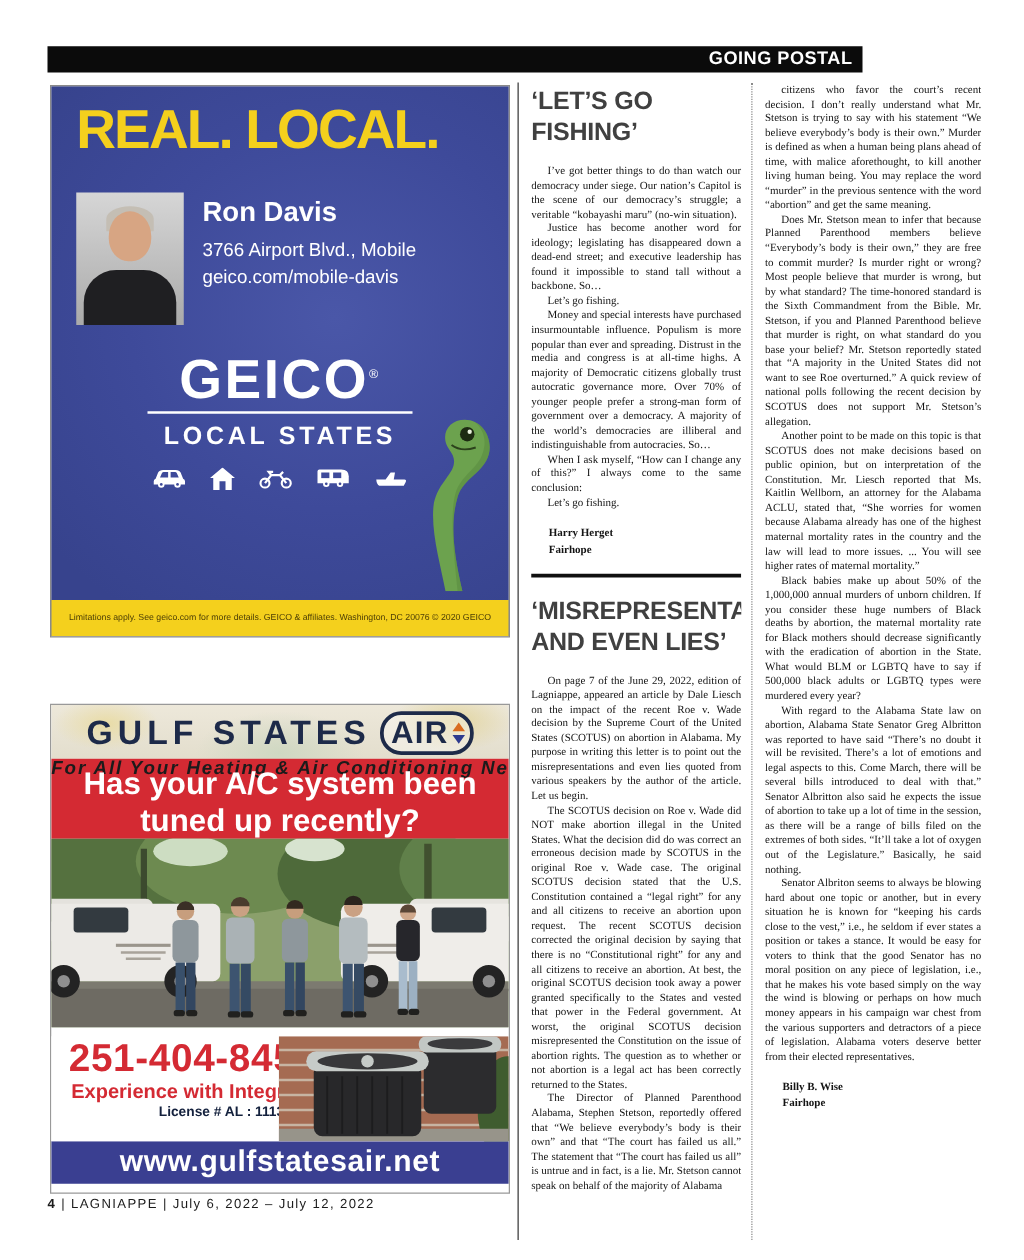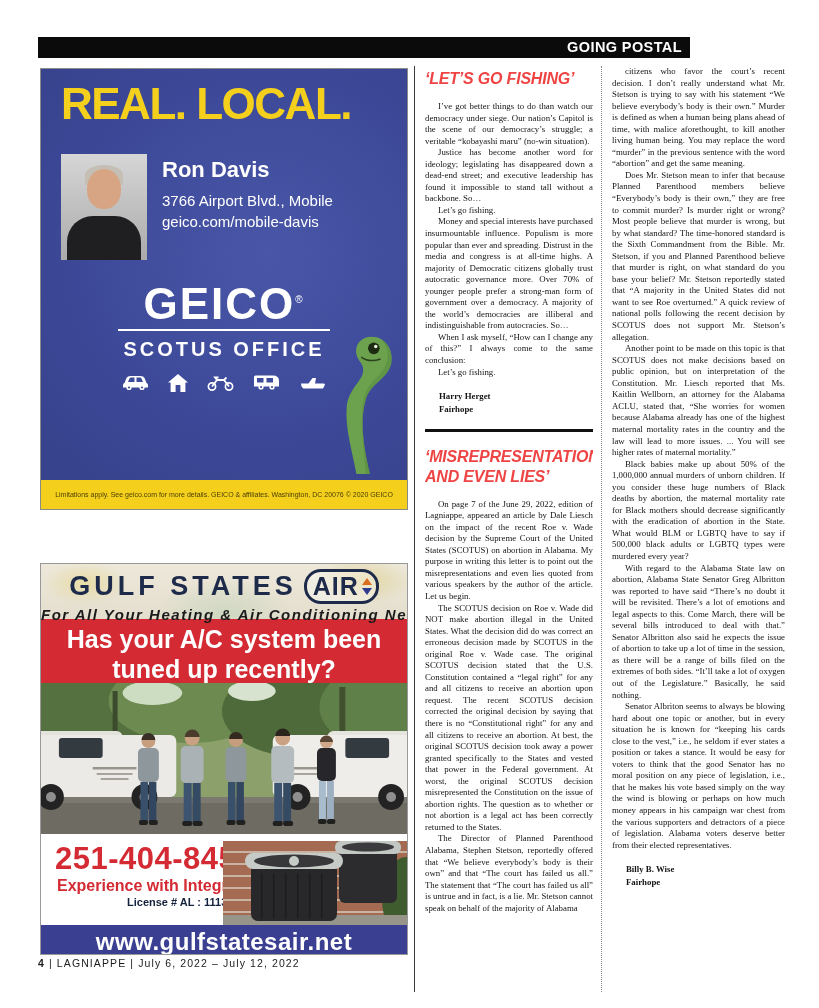--- a/index.html
+++ b/index.html
@@ -35,21 +35,21 @@
   .geico-rule{width:212px;height:2px;background:#fff;margin:3px auto 7px;}
   .geico-office{font-size:20px;letter-spacing:3px;font-weight:600;}
   .geico-icons{margin-top:13px;display:flex;justify-content:center;gap:19px;align-items:center;}
   .geico-icons svg{display:block;}
   .gecko{position:absolute;right:8px;bottom:31px;}
   .geico-disclaimer{position:absolute;left:0;right:0;bottom:0;height:29px;background:#f4d01d;
     color:#4c3e05;font-family:"Liberation Sans",sans-serif;font-size:7px;text-align:center;line-height:29px;}
 
   .ad-gulf{position:absolute;left:40px;top:563px;width:368px;height:392px;box-sizing:border-box;
     border:1px solid #999;overflow:hidden;background:#fff;}
-  .gulf-logo-strip{height:55px;text-align:center;
+  .gulf-logo-strip{height:43px;text-align:center;
     background:
       radial-gradient(60px 30px at 12% 35%,#e9dca6 0%,rgba(233,220,166,0) 70%),
       radial-gradient(70px 34px at 88% 30%,#e2d5a0 0%,rgba(226,213,160,0) 70%),
       radial-gradient(90px 45px at 50% 90%,#cfd8c2 0%,rgba(207,216,194,0) 75%),
       linear-gradient(#ede8da,#e3decd);}
   .gulf-logo-row{display:inline-flex;align-items:center;margin-top:5px;color:#1d2a49;
     font-family:"Liberation Sans",sans-serif;}
   .gulf-brand{font-size:27px;font-weight:700;letter-spacing:4px;}
   .gulf-air-box{margin-left:7px;border:3px solid #1d2a49;border-radius:17px;padding:0 4px 0 6px;
     font-size:25px;font-weight:700;letter-spacing:1px;display:flex;align-items:center;background:rgba(255,255,255,.35);}
@@ -70,22 +70,22 @@
   .gulf-license{margin:1px 0 0 86px;color:#14213d;font-weight:bold;font-size:11px;}
   .gulf-ac{position:absolute;top:0;right:0;width:184px;height:84px;}
   .gulf-webbar{height:34px;background:#3a3f91;color:#fff;text-align:center;
     font-family:"Liberation Sans",sans-serif;font-weight:bold;font-size:24px;line-height:34px;letter-spacing:.5px;}
 
   
   .col-rule-left{position:absolute;left:414px;top:66px;height:926px;border-left:1.5px solid #3a3a3a;}
   .col-divider{position:absolute;left:601px;top:66px;height:926px;border-left:1px dotted #8a8a8a;}
   .col-middle{position:absolute;left:425px;top:66px;width:168px;height:928px;overflow:hidden;}
   .col-right{position:absolute;left:612px;top:66px;width:173px;height:928px;overflow:hidden;}
-  .letter-headline{font-family:"Liberation Sans",sans-serif;font-weight:800;font-size:16px;
-    line-height:1.25;letter-spacing:-.2px;color:#ef4444;margin:3px 0 12px;font-style:italic;}
+  .letter-headline{font-family:"Liberation Sans",sans-serif;font-weight:800;font-size:20px;
+    line-height:1.25;letter-spacing:-.2px;color:#404040;margin:3px 0 12px;}
   .letter-headline.second{margin:15px 0 12px;}
   .col-middle p,.col-right p{margin:0;font-size:8.8px;line-height:11.55px;text-align:justify;
     text-indent:13px;color:#141414;}
   p.sig{font-weight:bold;text-indent:0;text-align:left;margin:12px 0 0 14px;line-height:12px;}
   p.sig.city{margin-top:1px;}
   .section-rule{height:2.5px;background:#101010;margin:14px 0 0 -4px;}
 
   
   .footer{position:absolute;left:38px;top:957px;font-family:"Liberation Sans",sans-serif;
     font-size:10.5px;letter-spacing:1.1px;color:#1c1c1c;}
@@ -112,21 +112,21 @@
       </div>
       <div class="agent-info">
         <div class="agent-name">Ron Davis</div>
         <div class="agent-line">3766 Airport Blvd., Mobile</div>
         <div class="agent-line">geico.com/mobile-davis</div>
       </div>
     </div>
     <div class="geico-logo-block">
       <div class="geico-word"><span>GEICO</span><sup>®</sup></div>
       <div class="geico-rule"></div>
-      <div class="geico-office">SCOTUS OFFICE</div>
+      <div class="geico-office">LOCAL STATES</div>
       <div class="geico-icons">
         <span>
             <svg width="27" height="17" viewBox="0 0 27 17">
               <path fill="#fff" d="M2.5 9 L4.5 4 Q5.5 2 8.5 2 L18.5 2 Q21.5 2 22.5 4 L24.5 9 Q26 9.6 26 11 L26 13.5 L1 13.5 L1 11 Q1 9.6 2.5 9 Z"></path>
               <path fill="#3e4a9a" d="M6 8 L7.5 4.5 Q8 3.6 9 3.6 L12.5 3.6 L12.5 8 Z M14.5 8 L14.5 3.6 L18 3.6 Q19 3.6 19.5 4.5 L21 8 Z"></path>
               <circle cx="7" cy="13.5" r="2.6" fill="#fff"></circle>
               <circle cx="20" cy="13.5" r="2.6" fill="#fff"></circle>
               <circle cx="7" cy="13.5" r="1.1" fill="#3e4a9a"></circle>
               <circle cx="20" cy="13.5" r="1.1" fill="#3e4a9a"></circle>
             </svg>

